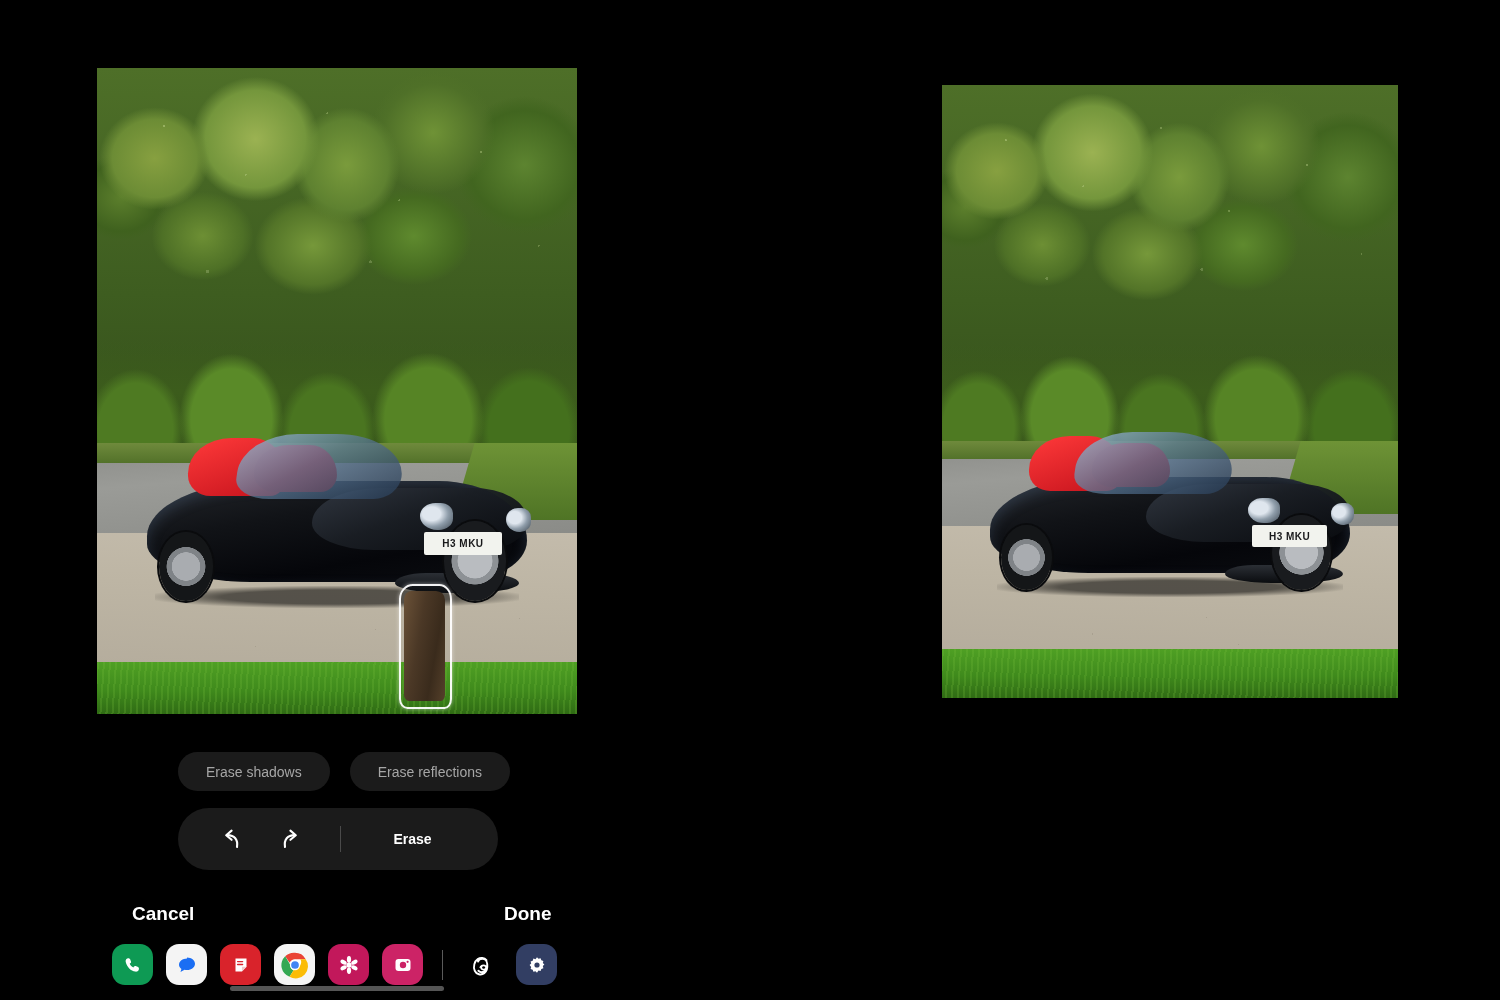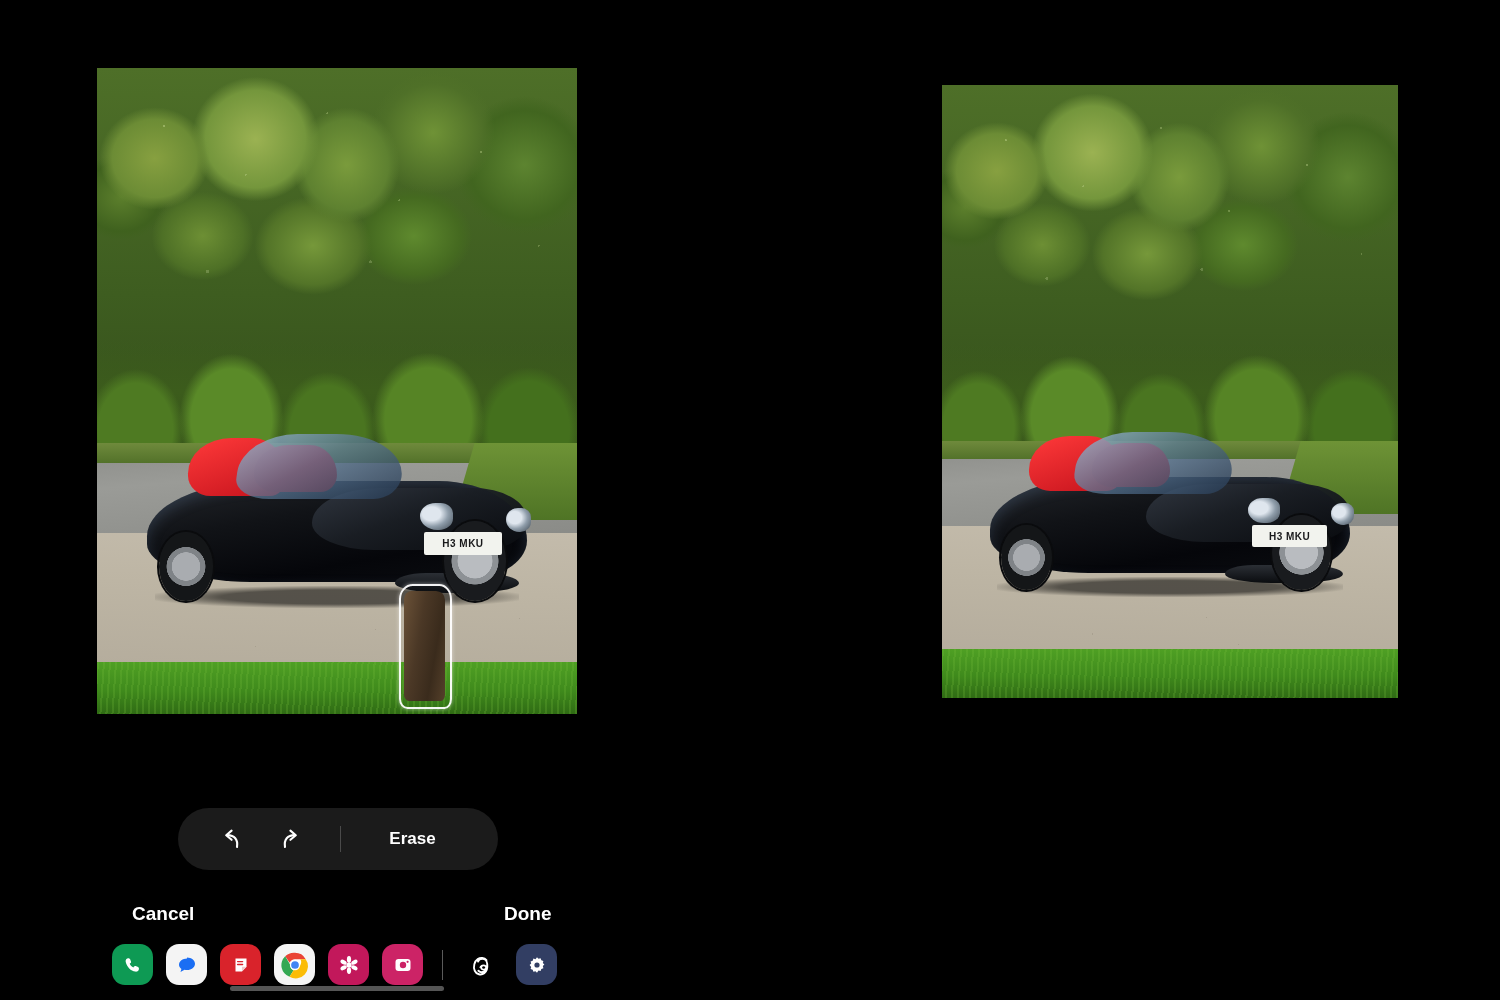--- a/index.html
+++ b/index.html
@@ -210,21 +210,21 @@
   .actionbar-left  { left: 178px; top: 808px; width: 320px; }
   .ab-icon {
     width: 52px; height: 40px;
     display: flex; align-items: center; justify-content: center;
   }
   .ab-icon svg { display:block; }
   .ab-undo { margin-left: 28px; }
   .ab-redo { margin-left: 6px; }
   .ab-sep { width: 1px; height: 26px; background: #4a4a4a; margin-left: 24px; }
   .ab-erase {
-    flex: 1; text-align: center; font-size: 17px; font-weight: 700;
+    flex: 1; text-align: center; font-size: 14px; font-weight: 700;
     color: #ffffff; padding-right: 14px;
   }
 
   
   .cd { position: absolute; top: 903px; font-size: 19px; font-weight: 700; color: #fff; }
   .cd-cancel-left  { left: 108px; margin-left: 24px; }
   .cd-done-left    { left: 504px; }
 
   
   .taskbar { position: absolute; top: 944px; display: flex; align-items: center; gap: 13px; }
@@ -276,20 +276,24 @@
         <div class="grille"></div>
         <div class="wheel wheel-rear"></div>
         <div class="wheel wheel-front"></div>
         <div class="plate">H3 MKU</div>
       </div>
 
       <div class="stump"></div>
       <div class="stump-outline"></div>
     </div>
 
+    <div class="chips chips-left">
+      <div class="chip">Erase shadows</div>
+      <div class="chip">Erase reflections</div>
+    </div>
 
     <div class="actionbar actionbar-left">
       <div class="ab-icon ab-undo">
         <svg width="30" height="26" viewBox="0 0 30 26" fill="none">
           <path d="M20 21c1.2-7.5-2.6-11.8-9.6-11.9" stroke="#ffffff" stroke-width="2.1" stroke-linecap="round"></path>
           <path d="M14.6 4.6L9.2 9.2l5.4 4.6" stroke="#ffffff" stroke-width="2.1" stroke-linecap="round" stroke-linejoin="round"></path>
         </svg>
       </div>
       <div class="ab-icon ab-redo">
         <svg width="30" height="26" viewBox="0 0 30 26" fill="none">

